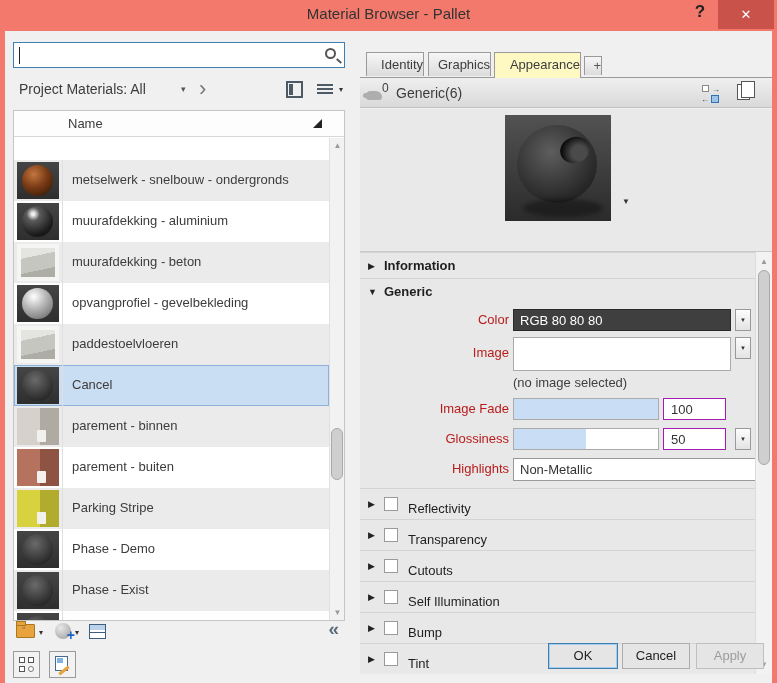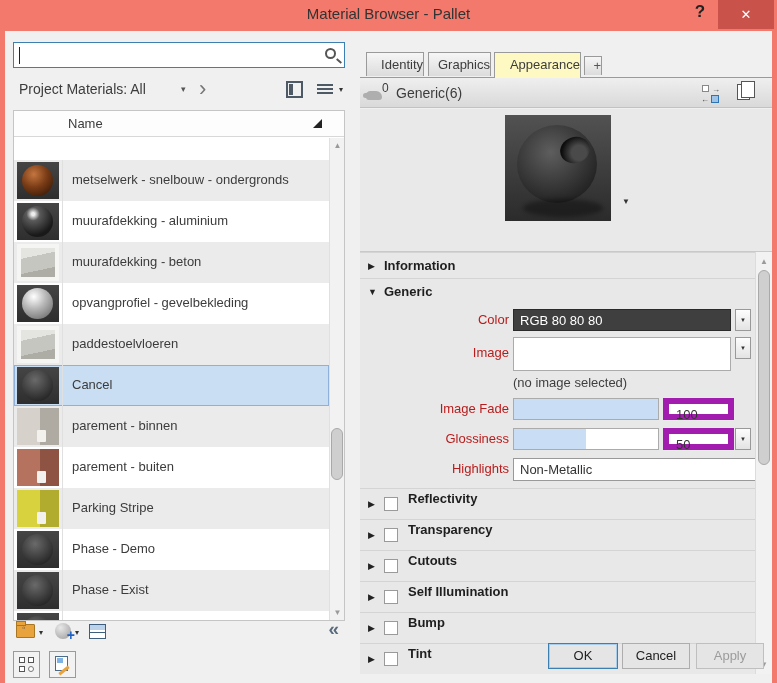--- a/index.html
+++ b/index.html
@@ -122,27 +122,27 @@
   .sec-head .sec-label{position:absolute;left:24px;top:5px;font-size:13px;font-weight:bold;color:#1E1E1E;}
   .prop-row{position:relative;height:30px;}
   .prop-label{position:absolute;right_:0;width:145px;text-align:right;top:6px;font-size:13px;color:#b91c1c;left:4px;}
   .ctl{position:absolute;left:153px;}
   .swatch{top:3px;width:218px;height:22px;background:#3F3F3F;border:1px solid #2A2A2A;color:#fff;font-size:13px;line-height:21px;padding-left:6px;}
   .imgbox{top:1px;width:218px;height:34px;background:#fff;border:1px solid #ABABAB;}
   .caption{position:absolute;left:153px;top:2px;font-size:13px;color:#3F3F3F;}
   .mini-dd{position:absolute;left:375px;width:16px;height:22px;top:3px;background:linear-gradient(#FDFDFD,#E3E3E3);border:1px solid #999;font-size:6px;color:#333;text-align:center;line-height:21px;}
   .slider{top:3px;width:146px;height:22px;background:#fff;border:1px solid #ABABAB;}
   .slider .fill{position:absolute;left:0;top:0;height:100%;background:#C9DEF4;}
-  .valbox{position:absolute;left:303px;top:3px;width:71px;height:22px;background:#fff;border:6px solid #a21caf;font-size:13px;color:#333;line-height:21px;padding-left:7px;}
+  .valbox{position:absolute;left:303px;top:3px;width:63px;height:22px;background:#fff;border:1px solid #a21caf;font-size:13px;color:#333;line-height:21px;padding-left:7px;}
   .select{top:3px;width:262px;height:23px;background:#fff;border:1px solid #999;font-size:13px;color:#333;line-height:21px;padding-left:6px;}
   .select .sel-caret{position:absolute;right:6px;top:8px;font-size:6px;color:#333;}
   .chk-row{position:relative;height:31px;border-top:1px solid #D4D4D4;}
   .chk-row .tri{position:absolute;left:8px;top:10px;font-size:9px;color:#222;}
   .chk-row .cb{position:absolute;left:24px;top:8px;width:14px;height:14px;background:#fff;border:1px solid #9A9A9A;}
-  .chk-row .chk-label{position:absolute;left:48px;top:2px;font-size:13px;font-weight:bold;color:#1E1E1E;}
+  .chk-row .chk-label{position:absolute;left:48px;top:12px;font-size:13px;font-weight:normal;color:#1E1E1E;}
   .props-scroll{position:absolute;right:0;top:0;width:17px;bottom:0;background:#F2F2F2;border-left:1px solid #DCDCDC;}
   .props-scroll .arr{position:absolute;left:0;width:16px;height:15px;color:#9A9A9A;font-size:8px;text-align:center;line-height:15px;}
   .props-scroll .arr.up{top:2px}.props-scroll .arr.down{bottom:2px}
   .props-scroll .thumbbar{position:absolute;left:2px;top:18px;width:12px;height:195px;background:#CFCFCF;border:1px solid #A9A9A9;border-radius:6px;}
 
   
   .footer{position:absolute;left:360px;right:5px;bottom:0;height:52px;}
   .btn{position:absolute;top:12px;height:26px;background:#E5E5E5;border:1px solid #ADADAD;font-size:13px;color:#222;text-align:center;line-height:24px;}
   .btn.ok{left:188px;width:70px;border:1px solid #3C7FB1;box-shadow:0 0 0 1px #A8CCEB inset;}
   .btn.cancel{left:262px;width:68px;}

